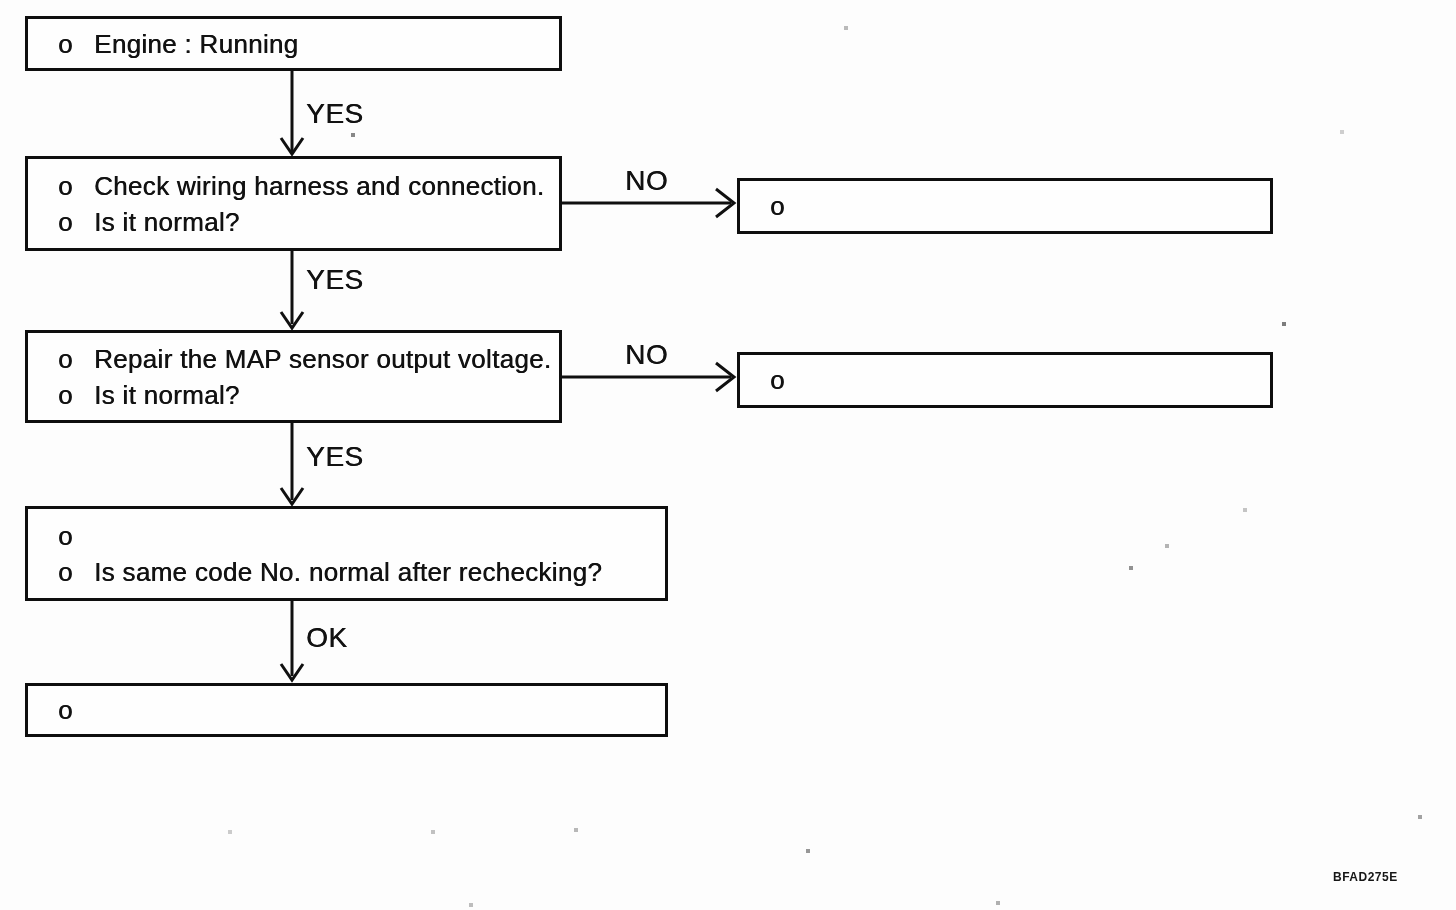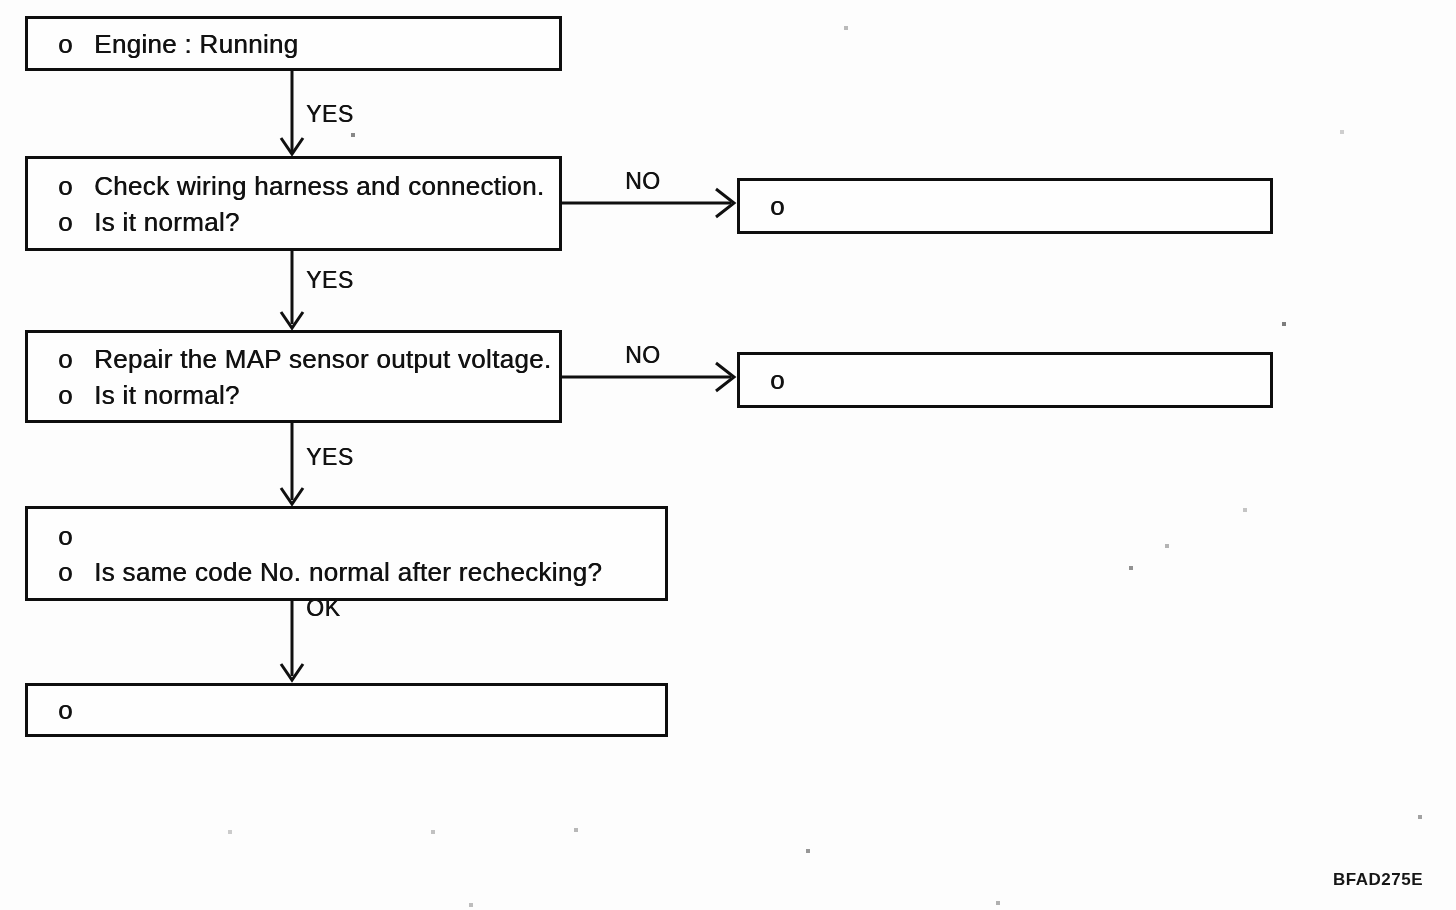--- a/index.html
+++ b/index.html
@@ -44,31 +44,31 @@
     white-space: nowrap;
     text-shadow: 0.5px 0 0 currentColor;
   }
   .bullet {
     width: 17px;
     flex: 0 0 17px;
     text-shadow: 0.5px 0 0 currentColor;
   }
   .edge-label {
     position: absolute;
-    font-size: 23px;
+    font-size: 28px;
     line-height: 30px;
     letter-spacing: 0.5px;
     text-shadow: 0.5px 0 0 currentColor;
     white-space: nowrap;
   }
   .figure-code {
     position: absolute;
     left: 1333px;
     top: 870px;
-    font-size: 17px;
+    font-size: 12px;
     font-weight: bold;
     letter-spacing: 0.5px;
     color: #161616;
   }
   .noise {
     position: absolute;
     left: 0;
     top: 0;
     width: 2px;
     height: 2px;
@@ -172,21 +172,21 @@
   <div class="fbox" style="left:25px; top:506px; width:643px; height:95px;">
     <div class="fline">
       <span class="bullet">o</span>
     </div>
     <div class="fline">
       <span class="bullet">o</span>
       <span>Is same code No. normal after rechecking?</span>
     </div>
   </div>
 
-  <div class="edge-label" style="left:306px; top:593px;">OK</div>
+  <div class="edge-label" style="left:306px; top:623px;">OK</div>
 
   <div class="fbox" style="left:25px; top:683px; width:643px; height:54px;">
     <div class="fline">
       <span class="bullet">o</span>
     </div>
   </div>
 
   <div class="figure-code">BFAD275E</div>
 
   <div class="noise"></div>

